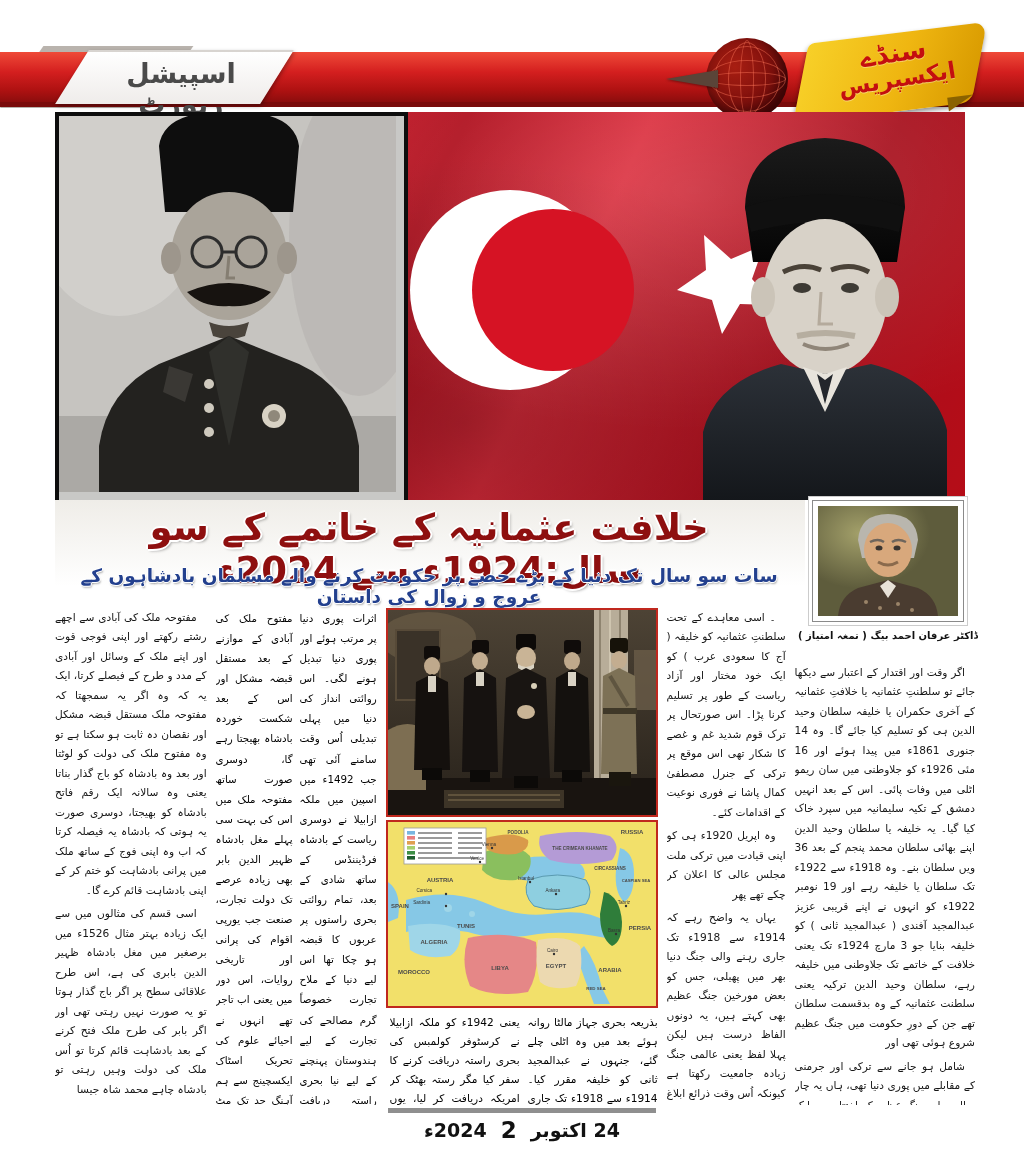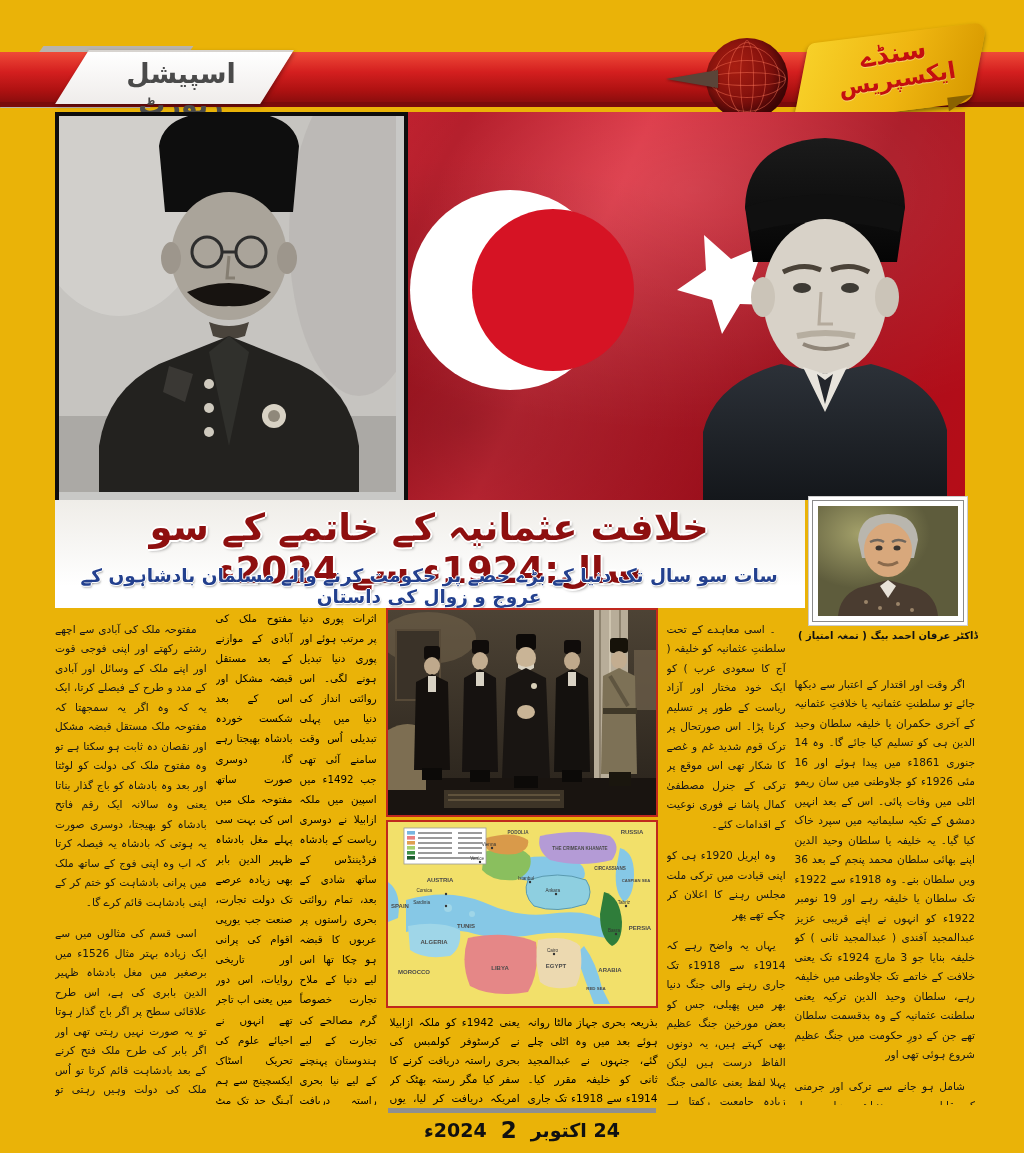--- a/index.html
+++ b/index.html
@@ -1,16 +1,16 @@
 <!DOCTYPE html>
 <html><head>
 <meta charset="utf-8">
 <style>
   html,body{margin:0;padding:0;background:#e8e8e8;}
-  #page{position:relative;width:1024px;height:1153px;background:#eab308;overflow:hidden;
+  #page{position:relative;width:1024px;height:1153px;background:#ffffff;overflow:hidden;
         font-family:"DejaVu Sans",sans-serif;}
   .urdu{direction:rtl;font-family:"DejaVu Sans",sans-serif;}
 
   
   #banner{position:absolute;left:0;top:52px;width:1024px;height:50px;
     background:linear-gradient(180deg,#ef4a38 0%,#d41f1f 40%,#b01212 75%,#8c0d0d 100%);}
   #banner-lip{position:absolute;left:0;top:102px;width:1024px;height:5px;background:#7a0b0b;}
   #banner-shadow{position:absolute;left:0;top:46px;width:150px;height:62px;background:#b9b3ad;
     transform:skewX(-35deg);transform-origin:bottom left;}
   #section-tab{position:absolute;left:72px;top:50px;width:205px;height:52px;background:linear-gradient(180deg,#ffffff,#efecea);
@@ -60,21 +60,21 @@
   
   #author-box{position:absolute;left:812px;top:500px;width:152px;height:122px;background:#fff;
     border:1px solid #8a8a8a;box-shadow:0 0 0 3px #fff,0 0 0 4px #cccccc;padding:5px;box-sizing:border-box;}
   #author-byline{position:absolute;left:797px;top:630px;width:182px;text-align:center;direction:rtl;
     font-size:10px;font-weight:bold;color:#111;}
 
   
   #body{position:absolute;left:55px;top:608px;width:920px;height:497px;display:flex;
     flex-direction:row;direction:rtl;gap:9px;overflow:hidden;}
   .col{font-size:10.6px;line-height:1.84;text-align:justify;color:#161616;overflow:hidden;direction:rtl;}
-  .col p{margin:12px 0 4px 0;text-indent:10px;}
+  .col p{margin:0 0 4px 0;text-indent:10px;}
   #col-a{width:188px;padding-top:55px;}
   #col-b{width:124px;}
   #col-center{width:272px;display:flex;flex-direction:column;}
   #col-d{width:162px;display:flex;gap:7px;direction:rtl;}
   #col-d .sub{width:77px;font-size:10.3px;line-height:1.95;text-align:justify;overflow:hidden;}
   #col-e{width:158px;}
   #group-photo{width:268px;height:205px;border:2px solid #c0281e;background:#2b241c;}
   #emp-map{width:268px;height:184px;border:2px solid #c0281e;margin-top:3px;background:#f2e06a;}
   #center-bottom{display:flex;gap:8px;direction:rtl;margin-top:5px;flex:1;overflow:hidden;}
   #center-bottom .mini{width:130px;font-size:10.6px;line-height:1.8;text-align:justify;overflow:hidden;}
@@ -214,21 +214,21 @@
 
   <div id="body">
 
     <div id="col-a" class="col">
       <p>اگر وقت اور اقتدار کے اعتبار سے دیکھا جائے تو سلطنتِ عثمانیہ یا خلافتِ عثمانیہ کے آخری حکمران یا خلیفہ سلطان وحید الدین ہی کو تسلیم کیا جائے گا۔ وہ 14 جنوری 1861ء میں پیدا ہوئے اور 16 مئی 1926ء کو جلاوطنی میں سان ریمو اٹلی میں وفات پائی۔ اس کے بعد انہیں دمشق کے تکیہ سلیمانیہ میں سپرد خاک کیا گیا۔ یہ خلیفہ یا سلطان وحید الدین اپنے بھائی سلطان محمد پنجم کے بعد 36 ویں سلطان بنے۔ وہ 1918ء سے 1922ء تک سلطان یا خلیفہ رہے اور 19 نومبر 1922ء کو انہوں نے اپنے قریبی عزیز عبدالمجید آفندی ( عبدالمجید ثانی ) کو خلیفہ بنایا جو 3 مارچ 1924ء تک یعنی خلافت کے خاتمے تک جلاوطنی میں خلیفہ رہے، سلطان وحید الدین ترکیہ یعنی سلطنت عثمانیہ کے وہ بدقسمت سلطان تھے جن کے دورِ حکومت میں جنگ عظیم شروع ہوئی تھی اور</p>
       <p>شامل ہو جانے سے ترکی اور جرمنی کے مقابلے میں پوری دنیا تھی، ہاں یہ چار سالہ پہلی جنگِ عظیم کے اختتام سے ایک سال پہلے روس پہلی جنگِ عظیم سے جانبدار ہو گیا تھا۔ 1918ء میں جب ترکیہ جنگ عظیم دوئم میں شکست سے دو چار تھا تو سلطنتِ عثمانیہ کا بیشتر حصہ اتحادیوں کے قبضے میں آ گیا، اپریل 1920ء میں سان ریمو کانفرنس کے نتیجے میں سلطنت عثمانیہ ترکی فرانس اور فلسطین مابین الہند پر برطانیہ کے اقتدار کو تسلیم کر چکا تھا۔ پھر 10 اگست 1920ء کو سلطان کے نمائندوں نے معاہدہ سیور پر دستخط کر دیئے جس میں اناطولیہ اور ازمیر بھی ترکیہ کے ہاتھ سے نکل گئے اور حالیہ ترکیہ بھی مزید</p>
     </div>
 
     <div id="col-b" class="col">
       <p>۔ اسی معاہدے کے تحت سلطنتِ عثمانیہ کو خلیفہ ( آج کا سعودی عرب ) کو ایک خود مختار اور آزاد ریاست کے طور پر تسلیم کرنا پڑا۔ اس صورتحال پر ترک قوم شدید غم و غصے کا شکار تھی اس موقع پر ترکی کے جنرل مصطفیٰ کمال پاشا نے فوری نوعیت کے اقدامات کئے۔</p>
-      <p>وہ اپریل 1920ء ہی کو اپنی قیادت میں ترکی ملت مجلس رہنے کا اعلان کر چکے تھے پھر</p>
+      <p>وہ اپریل 1920ء ہی کو اپنی قیادت میں ترکی ملت مجلس عالی کا اعلان کر چکے تھے پھر</p>
       <p>یہاں یہ واضح رہے کہ 1914ء سے 1918ء تک جاری رہنے والی جنگ دنیا بھر میں پھیلی، جس کو بعض مورخین جنگ عظیم بھی کہتے ہیں، یہ دونوں الفاظ درست ہیں لیکن پہلا لفظ یعنی عالمی جنگ زیادہ جامعیت رکھتا ہے کیونکہ اُس وقت ذرائع ابلاغ اور ذرائع آمد و رفت کی ترقی سے ایک ایسی دنیا بن چکی تھی</p>
     </div>
 
     <div id="col-center">
 
       <svg id="group-photo" viewBox="0 0 268 205">
         <defs>
           <linearGradient id="wall" x1="0" y1="0" x2="0" y2="1">
             <stop offset="0" stop-color="#4d4335"></stop>
               <stop offset="1" stop-color="#27211a"></stop>

